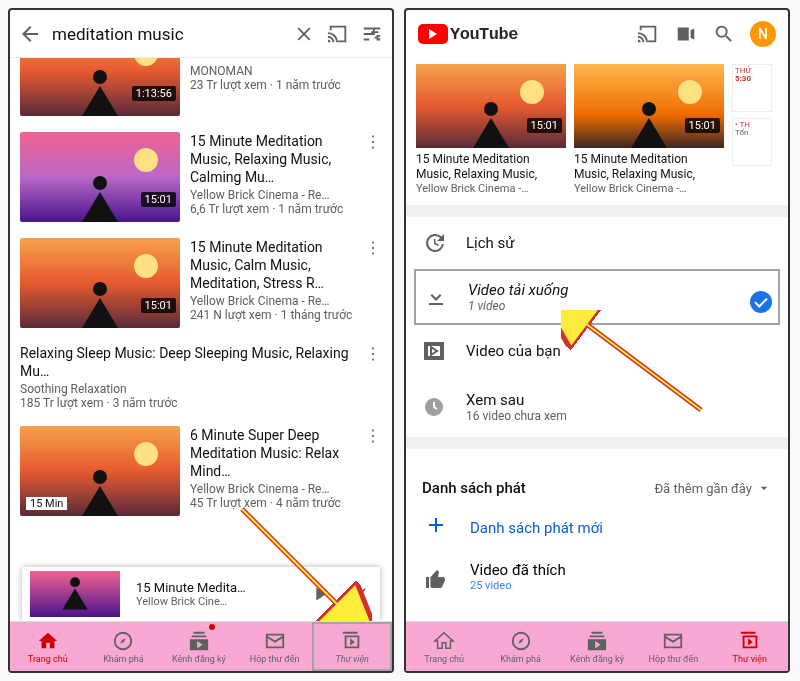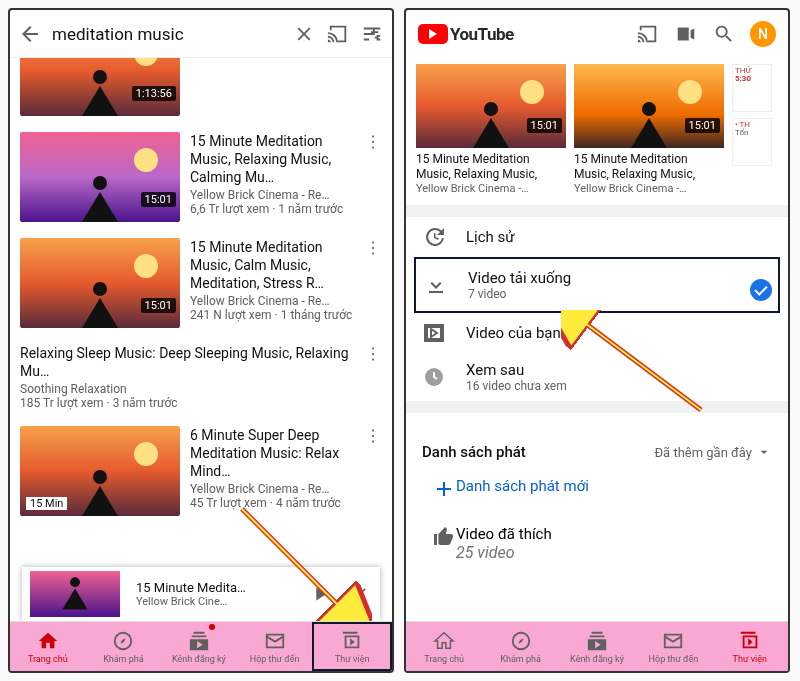--- a/index.html
+++ b/index.html
@@ -34,60 +34,60 @@
   .mp-thumb { width:90px; height:46px; background:linear-gradient(180deg,#f06292 0%,#4a148c 100%); position:relative; }
   .mp-info { flex:1; min-width:0; }
   .mp-title { font-size:13px; color:#111; white-space:nowrap; overflow:hidden; text-overflow:ellipsis; }
   .mp-chan { font-size:11px; color:#606060; white-space:nowrap; overflow:hidden; text-overflow:ellipsis; }
 
   
   .bnav { height:50px; border-top:1px solid #ddd; display:flex; background:#f9a8d4; z-index:5; }
   .bnav-item { flex:1; display:flex; flex-direction:column; align-items:center; justify-content:center; gap:2px; font-size:9px; color:#606060; cursor:pointer; }
   .bnav-item.active { color:#cc0000; }
   .bnav-item svg { width:22px; height:22px; }
-  .highlight-box { border:2px solid #0f172a; }
+  .highlight-box { border:2px solid #a3a3a3;font-style:italic; }
 
   
   .arrow { position:absolute; pointer-events:none; }
 
   
   .yt-header { display:flex; align-items:center; padding:10px 12px; height:48px; gap:14px; }
   .yt-logo { display:flex; align-items:center; gap:2px; }
   .yt-logobox { width:30px; height:20px; background:#ff0000; border-radius:5px; display:flex; align-items:center; justify-content:center; }
   .yt-logobox::after { content:""; width:0; height:0; border-left:8px solid #fff; border-top:5px solid transparent; border-bottom:5px solid transparent; }
-  .yt-logotext { font-size:17px; font-weight:700; letter-spacing:-0.5px; color:#282828; }
+  .yt-logotext { font-size:17px; font-weight:700; letter-spacing:-0.5px; color:#282828;font-family:Liberation Mono, monospace; }
   .spacer { flex:1; }
   .avatar { width:26px; height:26px; border-radius:50%; background:#ff9800; color:#fff; display:flex; align-items:center; justify-content:center; font-size:14px; font-weight:500; }
 
   .recent-row { display:flex; gap:8px; padding:6px 10px 10px; }
   .rcard { width:150px; }
   .rthumb { width:150px; height:84px; position:relative; }
   .rthumb.sun1 { background:linear-gradient(180deg,#f7a14a 0%,#e65a2f 50%,#5a2b3a 100%); }
   .rthumb.sun2 { background:linear-gradient(180deg,#ffb74d 0%,#ef6c00 60%,#3e2723 100%); }
   .rtitle { font-size:12px; line-height:15px; color:#111; margin-top:4px; max-height:45px; overflow:hidden; }
   .rchan { font-size:11px; color:#606060; }
   .side-strip { width:40px; display:flex; flex-direction:column; gap:6px; }
   .side-box { height:48px; background:#fff; border:1px solid #eee; font-size:8px; padding:2px; line-height:1; color:#d32f2f; }
 
   .divider-thick { height:12px; background:#f1f1f1; }
-  .lib-item { display:flex; align-items:center; padding:8px 16px; gap:20px; cursor:pointer; }
+  .lib-item { display:flex; align-items:center; padding:14px 16px; gap:20px; cursor:pointer; }
   .lib-icon { width:24px; height:24px; color:#606060; display:flex; align-items:center; justify-content:center; }
   .lib-text { flex:1; }
   .lib-title { font-size:15px; color:#111; }
   .lib-sub { font-size:12px; color:#606060; }
   .check-badge { width:22px; height:22px; border-radius:50%; background:#1a73e8; display:flex; align-items:center; justify-content:center; }
   .check-badge::after{content:"";width:10px;height:5px;border-left:2px solid #fff;border-bottom:2px solid #fff;transform:rotate(-45deg) translate(1px,-1px);}
 
   .playlist-header { display:flex; align-items:center; padding:30px 16px 4px; gap:12px; font-size:15px; }
   .ph-title { font-weight:500; color:#111; }
   .ph-sort { font-size:13px; color:#606060; display:flex; align-items:center; gap:4px; }
-  .pl-item { display:flex; align-items:flex-start; padding:12px 26px; cursor:pointer; }
+  .pl-item { display:flex; align-items:flex-end; padding:12px 18px; gap:22px; cursor:pointer; }
   .pl-icon { width:24px; height:24px; display:flex; align-items:center; justify-content:center; }
   .pl-title { font-size:15px; }
-  .pl-sub { font-size:16px; color:#737373;font-style:italic; }
+  .pl-sub { font-size:11px; color:#3b82f6; }
   .blue { color:#065fd4; }
 
   .trunc{ position:absolute; bottom:6px; left:6px; background:#fff; color:#111; font-size:11px; padding:0 4px;}
 </style>
 </head>
 <body>
 
 <div class="phone">
   <div class="search-header">
     <div class="icon-btn">
@@ -113,20 +113,25 @@
     </div>
   </div>
 
   <div class="vlist">
 
     <div class="vitem" style="margin-top:-40px">
       <div class="thumb sunset1">
         <div class="sun"></div>
           <div class="silh"></div>
         <div class="dur">1:13:56</div>
+      </div>
+      <div class="vinfo">
+        <div class="vtitle">Soothing | Meditation - MONOMAN</div>
+        <div class="vchan">MONOMAN</div>
+        <div class="vmeta">23 Tr lượt xem · 1 năm trước</div>
       </div>
       <div class="dots">⋮</div>
     </div>
 
     <div class="vitem">
       <div class="thumb sunset2">
         <div class="sun"></div>
           <div class="silh"></div>
         <div class="dur">15:01</div>
       </div>
@@ -306,21 +311,21 @@
   </div>
 
   <div class="lib-item highlight-box" style="margin:0 8px;padding:10px 8px">
     <div class="lib-icon">
       <svg viewBox="0 0 24 24" width="24" height="24">
           <path d="M12 3v10l-4-4-1.4 1.4L12 16l5.4-5.6L16 9l-4 4V3zM5 18h14v2H5z" fill="#606060"></path>
         </svg>
     </div>
     <div class="lib-text">
       <div class="lib-title">Video tải xuống</div>
-      <div class="lib-sub">7 video</div>
+      <div class="lib-sub">1 video</div>
     </div>
     <div style="width:60px"></div>
   </div>
   <div style="position:relative;height:0">
     <div class="check-badge" style="position:absolute;right:16px;top:-34px"></div>
   </div>
 
   <div class="lib-item">
     <div class="lib-icon">
       <svg viewBox="0 0 24 24" width="24" height="24">

